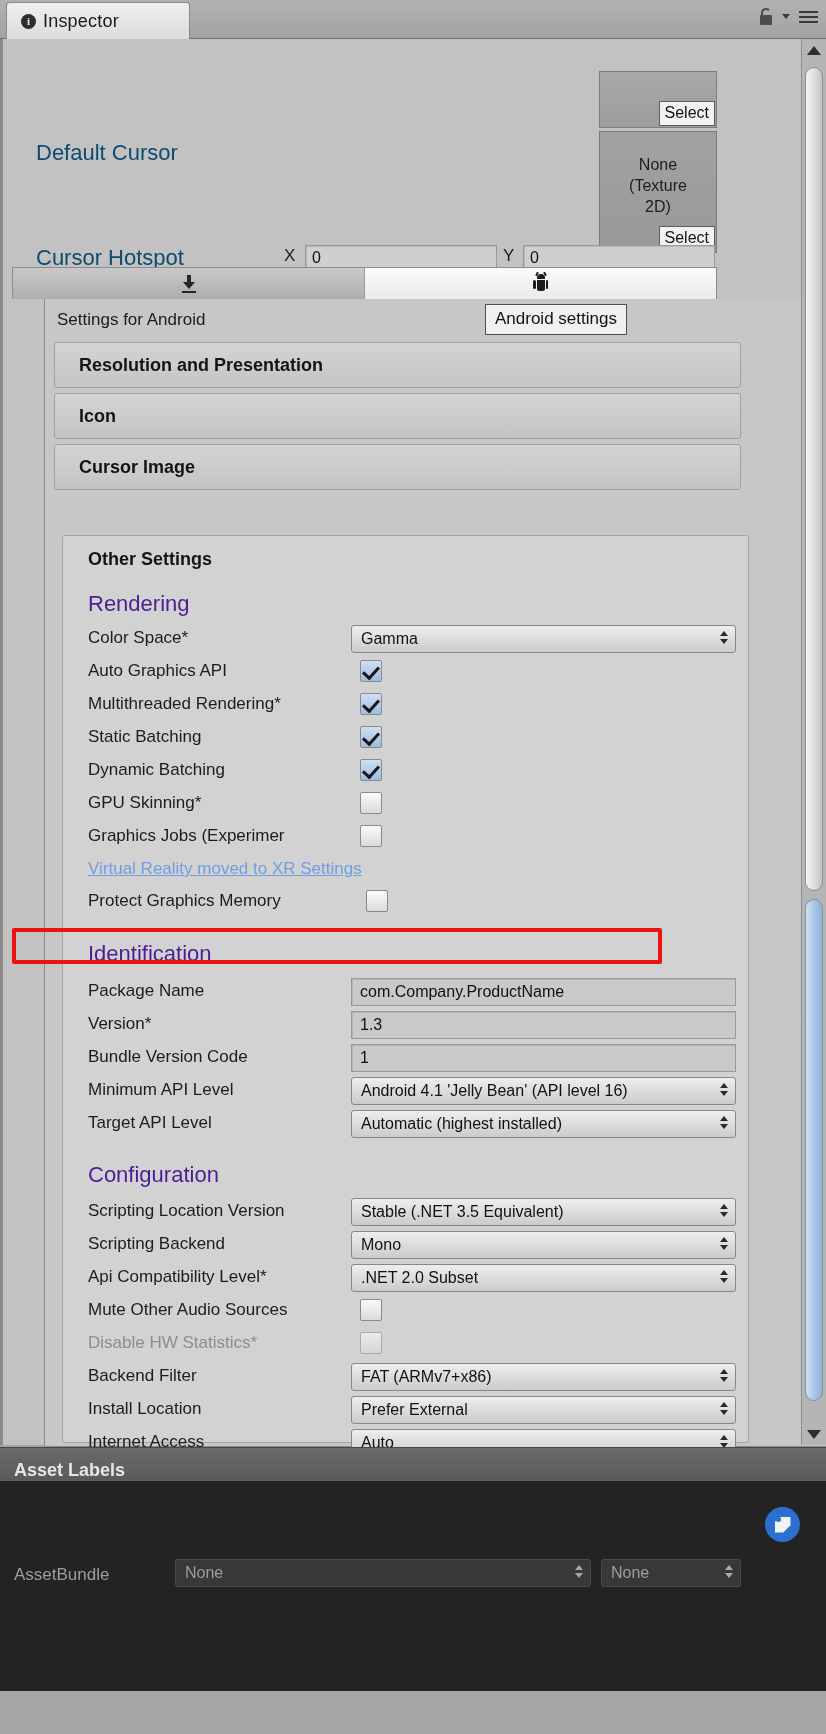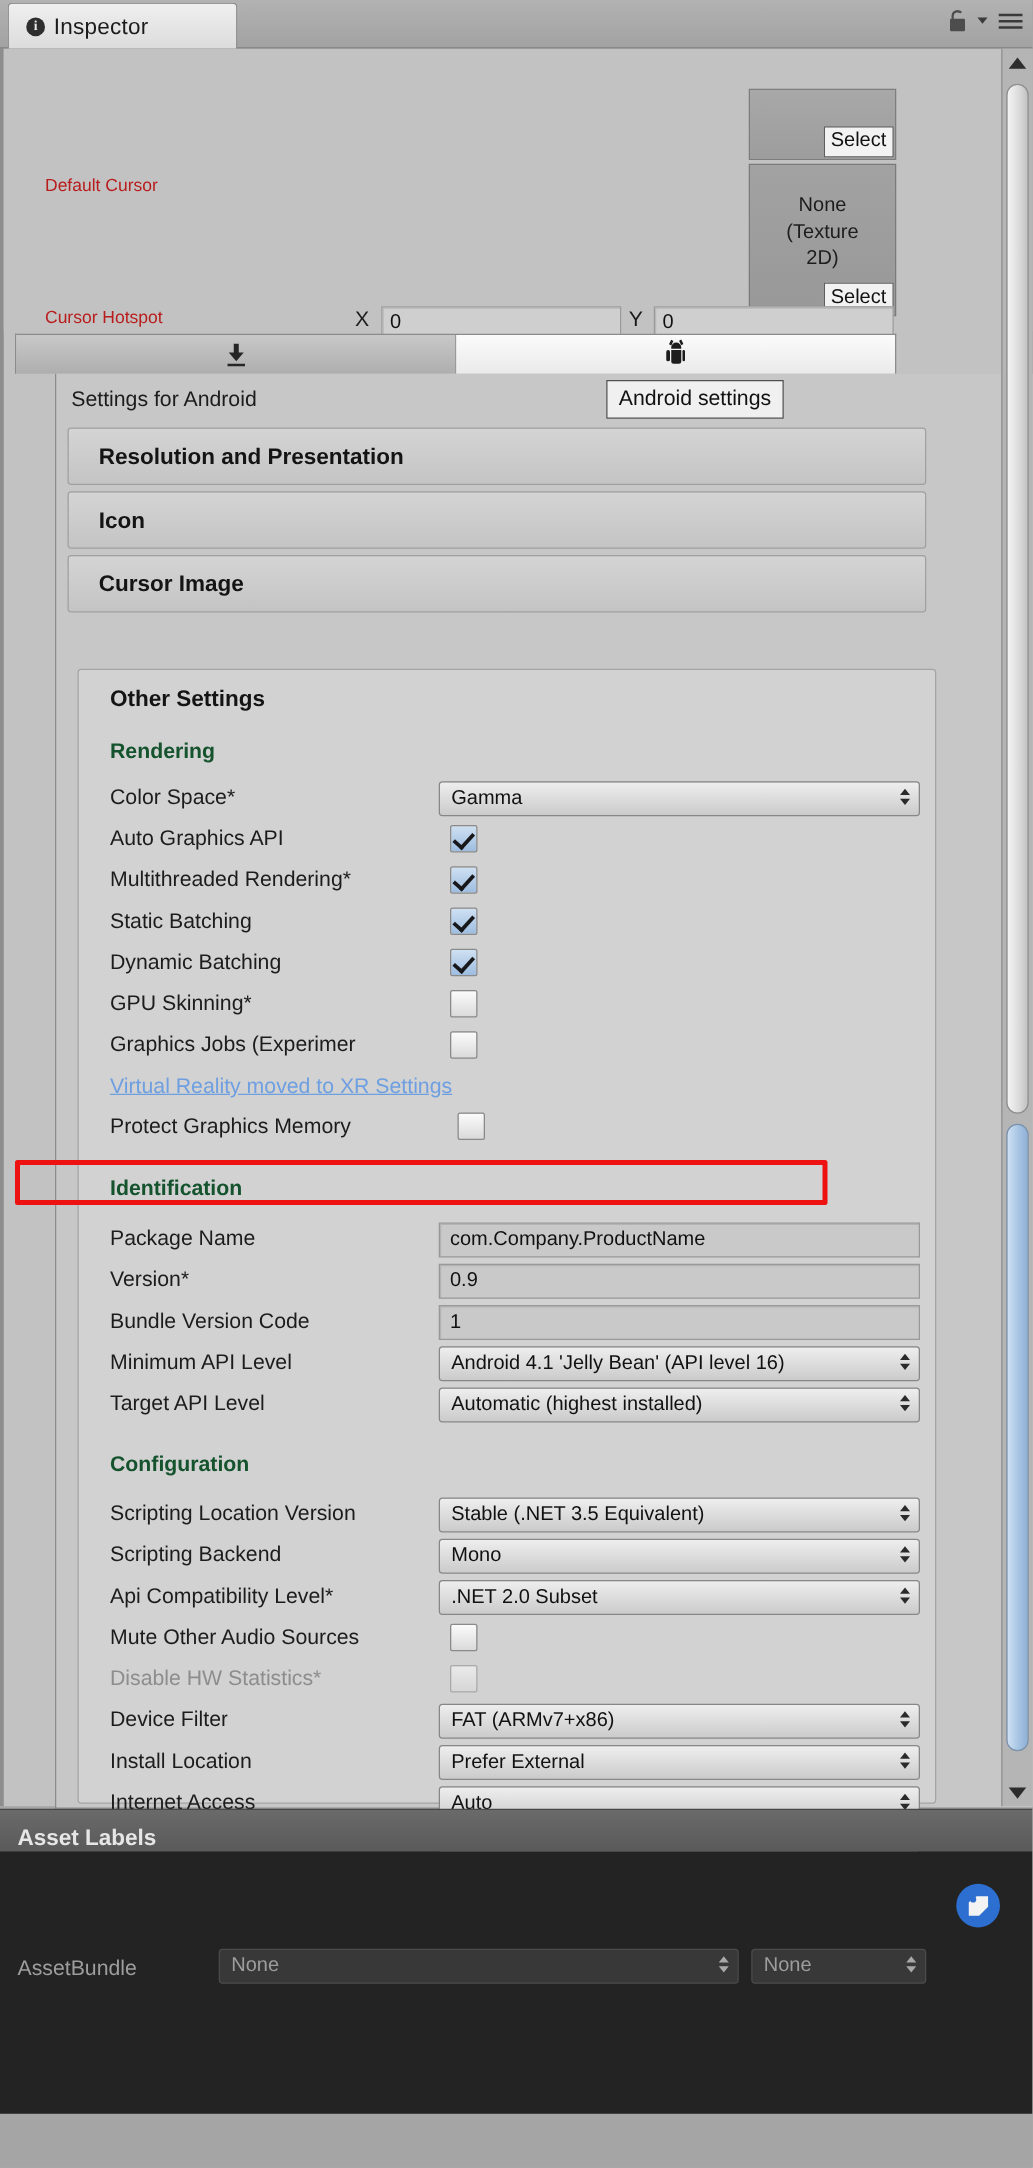--- a/index.html
+++ b/index.html
@@ -51,21 +51,21 @@
   .burger i { display: block; width: 19px; height: 2px; background: #3a3a3a; }
 
   
   .body-area {
     position: absolute; left: 0; top: 39px; width: 826px; height: 1406px;
     background: #c2c2c2; border-left: 3px solid #8d8d8d;
   }
 
   
   .cursor-region { position: relative; height: 226px; background: #c2c2c2; }
-  .field-label { font-size: 14px; color: #b91c1c; }
+  .field-label { font-size: 22px; color: #0c4a6e; }
 
   .lbl-default-cursor { position: absolute; left: 33px; top: 101px; }
 
   .sel-btn-top {
     position: absolute; left: 596px; top: 32px; width: 118px; height: 57px;
     background: linear-gradient(180deg,#a8a8a8 0%,#9d9d9d 100%);
     border: 1px solid #7d7d7d;
   }
   .obj-box {
     position: absolute; left: 596px; top: 92px; width: 118px; height: 122px;
@@ -148,21 +148,21 @@
     border: 1px solid #a0a0a0; border-radius: 3px;
     display: flex; align-items: center; padding-left: 24px;
     font-size: 18px; font-weight: bold; color: #141414;
   }
 
   .other-box {
     position: absolute; left: 17px; top: 236px; width: 687px; height: 908px;
     background: #d2d2d2; border: 1px solid #a4a4a4; border-radius: 3px;
   }
   .sec-title { position: absolute; left: 25px; font-size: 18px; font-weight: bold; color: #141414; }
-  .sub-title { position: absolute; left: 25px; font-size: 17px; font-weight: bold; color: #14532d; }
+  .sub-title { position: absolute; left: 25px; font-size: 22px; font-weight: normal; color: #4c1d95; }
 
   .row { position: absolute; left: 0; width: 100%; height: 33px; }
   .row .rlabel {
     position: absolute; left: 25px; top: 4px; font-size: 17px; color: #1c1c1c;
     white-space: nowrap; overflow: hidden;
   }
   .row .rlabel.dim { color: #8d8d8d; }
   .row .rlabel.clip { width: 278px; }
 
   .checkbox {
@@ -414,21 +414,21 @@
 
         <div class="sub-title" style="top:405px">Identification</div>
 
         <div class="row" style="top:441px">
           <div class="rlabel">Package Name</div>
           <div class="textfield">com.Company.ProductName</div>
         </div>
 
         <div class="row" style="top:474px">
           <div class="rlabel">Version*</div>
-          <div class="textfield">0.9</div>
+          <div class="textfield">1.3</div>
         </div>
 
         <div class="row" style="top:507px">
           <div class="rlabel">Bundle Version Code</div>
           <div class="textfield">1</div>
         </div>
 
         <div class="row" style="top:540px">
           <div class="rlabel">Minimum API Level</div>
           <div class="dropdown">Android 4.1 'Jelly Bean' (API level 16)<span class="arrows"></span></div>
@@ -460,21 +460,21 @@
           <div class="rlabel clip">Mute Other Audio Sources</div>
           <div class="checkbox"></div>
         </div>
 
         <div class="row" style="top:793px">
           <div class="rlabel dim">Disable HW Statistics*</div>
           <div class="checkbox dim"></div>
         </div>
 
         <div class="row" style="top:826px">
-          <div class="rlabel">Device Filter</div>
+          <div class="rlabel">Backend Filter</div>
           <div class="dropdown">FAT (ARMv7+x86)<span class="arrows"></span></div>
         </div>
 
         <div class="row" style="top:859px">
           <div class="rlabel">Install Location</div>
           <div class="dropdown">Prefer External<span class="arrows"></span></div>
         </div>
 
         <div class="row" style="top:892px">
           <div class="rlabel">Internet Access</div>

